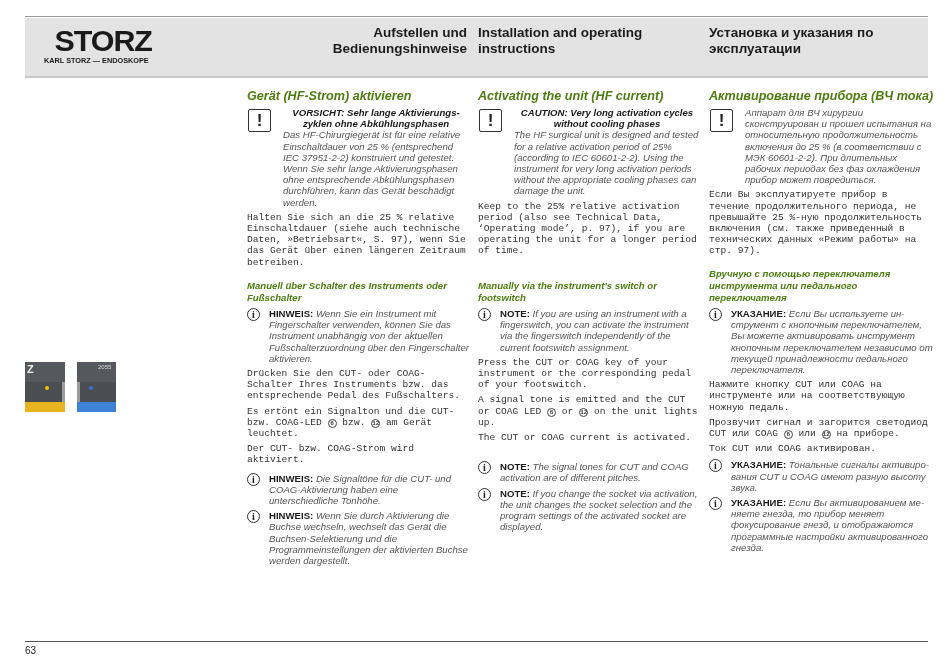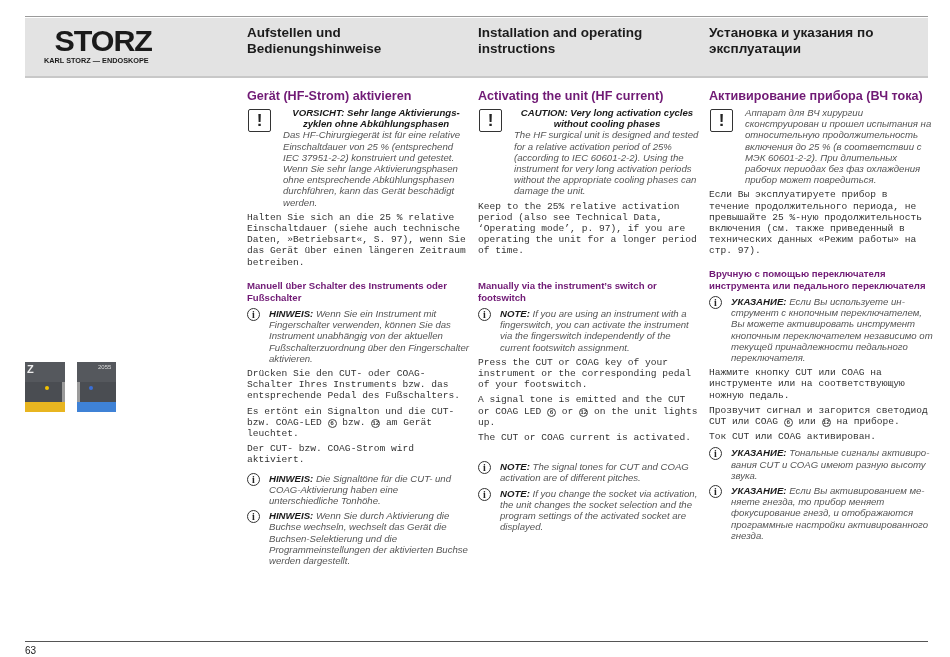--- a/index.html
+++ b/index.html
@@ -8,39 +8,39 @@
 
   .topline { position: absolute; left: 25px; right: 22px; top: 16px; height: 1px; background: #9a9a9a; }
   .header-band { position: absolute; left: 25px; right: 22px; top: 18px; height: 58px; background: #e3e3e3; }
   .header-bottom { position: absolute; left: 25px; right: 22px; top: 76px; height: 2px; background: #c8c8c8; }
 
   .logo { position: absolute; left: 44px; top: 27px; width: 120px; height: 42px; }
   .logo-main { font-family: "Liberation Sans", sans-serif; font-weight: 900; font-size: 29px; letter-spacing: -1px; color: #1a1a1a; line-height: 28px; padding-left: 10px; transform: scaleX(1.05); transform-origin: left; }
   .logo-sub { font-weight: 700; font-size: 7.3px; color: #1a1a1a; letter-spacing: 0px; margin-top: 1px; white-space: nowrap; }
 
   .hdr { position: absolute; top: 25px; font-weight: 700; font-size: 13.5px; line-height: 16px; color: #1c1c1c; }
-  .hdr.c1 { left: 247px; width: 220px; }
+  .hdr.c1 { left: 247px; width: 220px; text-align: right; }
   .hdr.c2 { left: 478px; width: 220px; }
   .hdr.c3 { left: 709px; width: 220px; }
 
   .col { position: absolute; top: 88px; width: 222px; font-size: 9.6px; line-height: 11.2px; color: #2a2a2a; }
   .col.c1 { left: 247px; }
   .col.c2 { left: 478px; }
   .col.c3 { left: 709px; width: 224px; }
 
-  .sec-title { font-weight: 700; font-size: 12.6px; line-height: 16px; color: #701a75; margin-bottom: 3px; white-space: nowrap; }
+  .sec-title { font-weight: 700; font-size: 12.6px; line-height: 16px; color: #4d7c0f; margin-bottom: 3px; white-space: nowrap; font-style: italic; }
 
   .caution { position: relative; padding-left: 36px; margin-bottom: 3px; }
   .caution-icon { position: absolute; left: 1px; top: 2px; width: 23px; height: 23px; border: 1.5px solid #333; border-radius: 2px; display: flex; align-items: center; justify-content: center; font-weight: 900; font-size: 17px; color: #222; }
   .caution-head { font-weight: 700; font-style: italic; color: #1a1a1a; text-align: center; }
   .caution-body { font-style: italic; color: #555; }
 
   .note { position: relative; padding-left: 22px; margin-top: 4px; }
   .note-icon { position: absolute; left: 0; top: 0; width: 13px; height: 13px; border: 1.4px solid #333; border-radius: 50%; font-family: "Liberation Serif", serif; font-weight: 700; font-size: 10px; line-height: 11px; text-align: center; color: #222; }
-  .note-head { font-weight: 700; font-style: italic; color: #1a1a1a; }
+  .note-head { font-weight: 700; color: #1a1a1a; }
   .note-body { font-style: italic; color: #555; }
 
   .para { margin-top: 4px; color: #333; font-family: Liberation Mono, monospace; }
   .circ { display: inline-block; width: 9px; height: 9px; border: 1px solid #444; border-radius: 50%; font-size: 6px; line-height: 8px; text-align: center; vertical-align: 0px; font-weight: 700; }
 
   .block2 { position: absolute; left: 0; width: 100%; }
 
   .thumbs { position: absolute; top: 362px; left: 25px; }
   .thumb { position: absolute; top: 0; width: 40px; height: 50px; background: #4a4d52; overflow: hidden; }
   .thumb.t1 { left: 0; }

